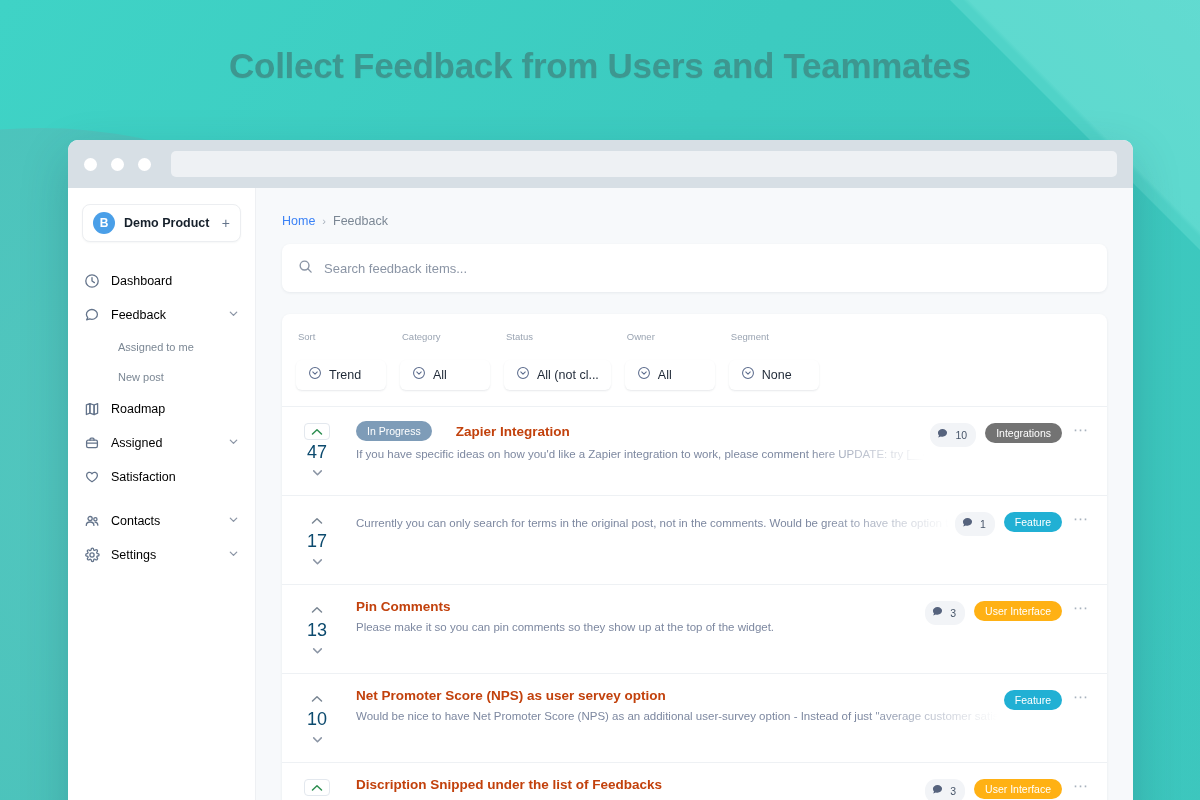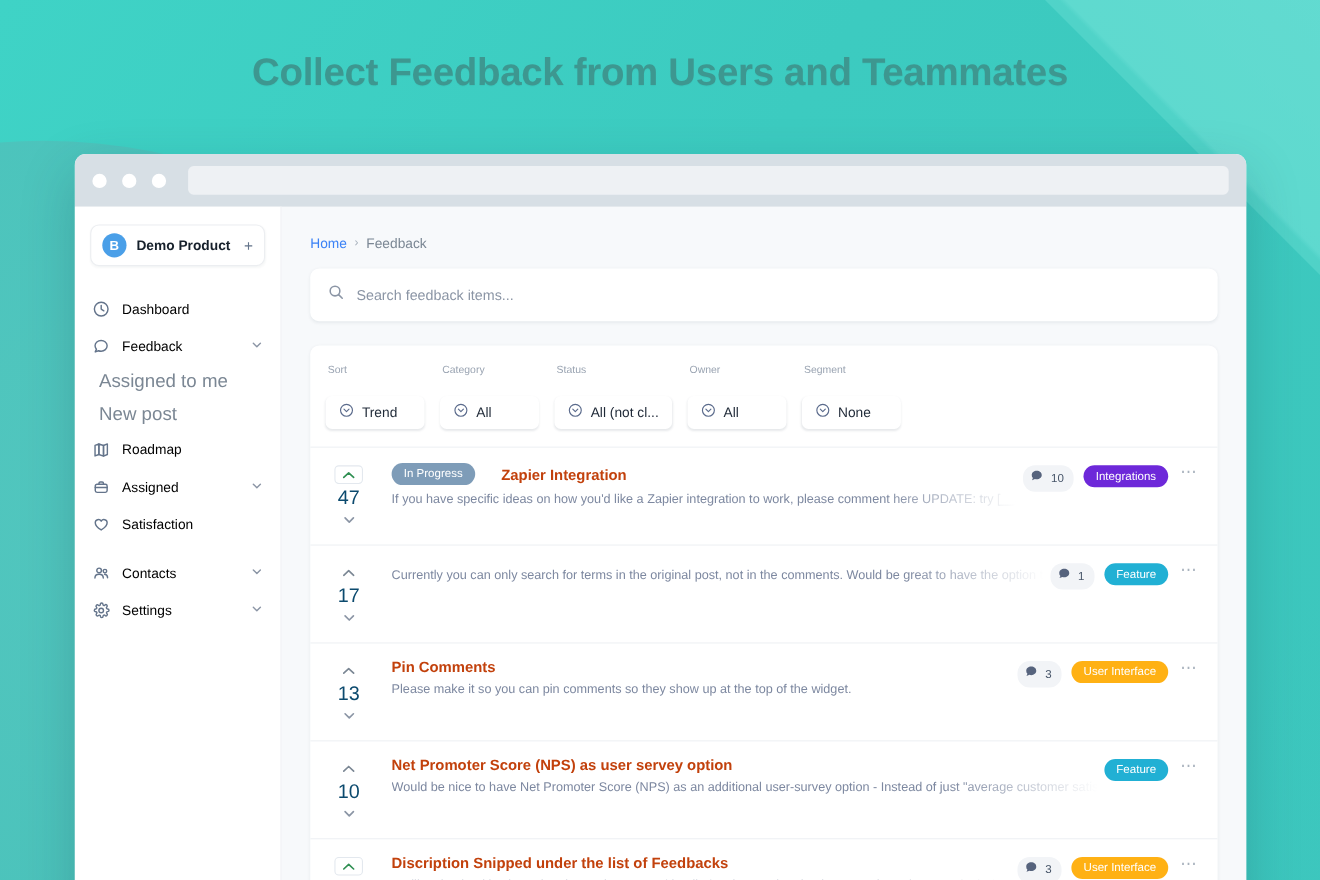--- a/index.html
+++ b/index.html
@@ -73,21 +73,21 @@
   #product-name { font-size:12.5px; font-weight:bold; color:#16202b; flex:1; white-space:nowrap; }
   #product-add { font-size:14px; color:#64748b; line-height:1; }
 
   .nav-item {
     display:flex; align-items:center; gap:11px; padding:0 16px; height:34px;
     color:#000000; font-size:12.5px; cursor:pointer;
   }
   .nav-item .ico { width:16px; height:16px; flex:0 0 auto; display:flex; align-items:center; justify-content:center; }
   .nav-item .lbl { flex:1; white-space:nowrap; }
   .nav-item .chev { flex:0 0 auto; }
-  .nav-sub { padding-left:22px; height:30px; display:flex; align-items:center; color:#7b8794; font-size:17px; cursor:pointer; }
+  .nav-sub { padding-left:50px; height:30px; display:flex; align-items:center; color:#7b8794; font-size:11px; cursor:pointer; }
   .nav-gap { height:10px; }
 
   
   #main { flex:1; padding:26px 26px 0 26px; overflow:hidden; min-width:0; }
   #breadcrumb { font-size:12.5px; display:flex; align-items:center; gap:7px; margin-bottom:16px; }
   #breadcrumb .crumb-link { color:#3b82f6; cursor:pointer; }
   #breadcrumb .crumb-sep { color:#a8b2bd; font-size:11px; }
   #breadcrumb .crumb-cur { color:#7b8794; }
 
   #search-box {
@@ -351,21 +351,21 @@
                 </div>
                 <div class="fb-desc">If you have specific ideas on how you'd like a Zapier integration to work, please comment here UPDATE: try [__our Zapier beta invite__](http</div>
               </div>
               <div class="fb-right">
                 <div class="comment-pill">
                   <span><svg width="13" height="13" viewBox="0 0 16 16">
                       <path d="M13.6 7.2c0 2.7-2.5 4.8-5.6 4.8-.7 0-1.4-.1-2-.3L2.7 13l1-2.4A4.5 4.5 0 0 1 2.4 7.2C2.4 4.5 4.9 2.4 8 2.4s5.6 2.1 5.6 4.8z" fill="#56637d"></path>
                     </svg></span>
                   <span class="cnum">10</span>
                 </div>
-                <span class="cat-tag" style="background:#6d28d9">Integrations</span>
+                <span class="cat-tag" style="background:#737373">Integrations</span>
                 <span class="dots">⋯</span>
               </div>
             </div>
             <div class="fb-row">
               <div class="votes">
                 <div class="vote-up-plain">
                   <svg width="12" height="8" viewBox="0 0 12 8" fill="none" stroke="#7b8794" stroke-width="1.5" stroke-linecap="round" stroke-linejoin="round">
                     <path d="M1.5 6 6 1.8 10.5 6"></path>
                   </svg>
                 </div>

